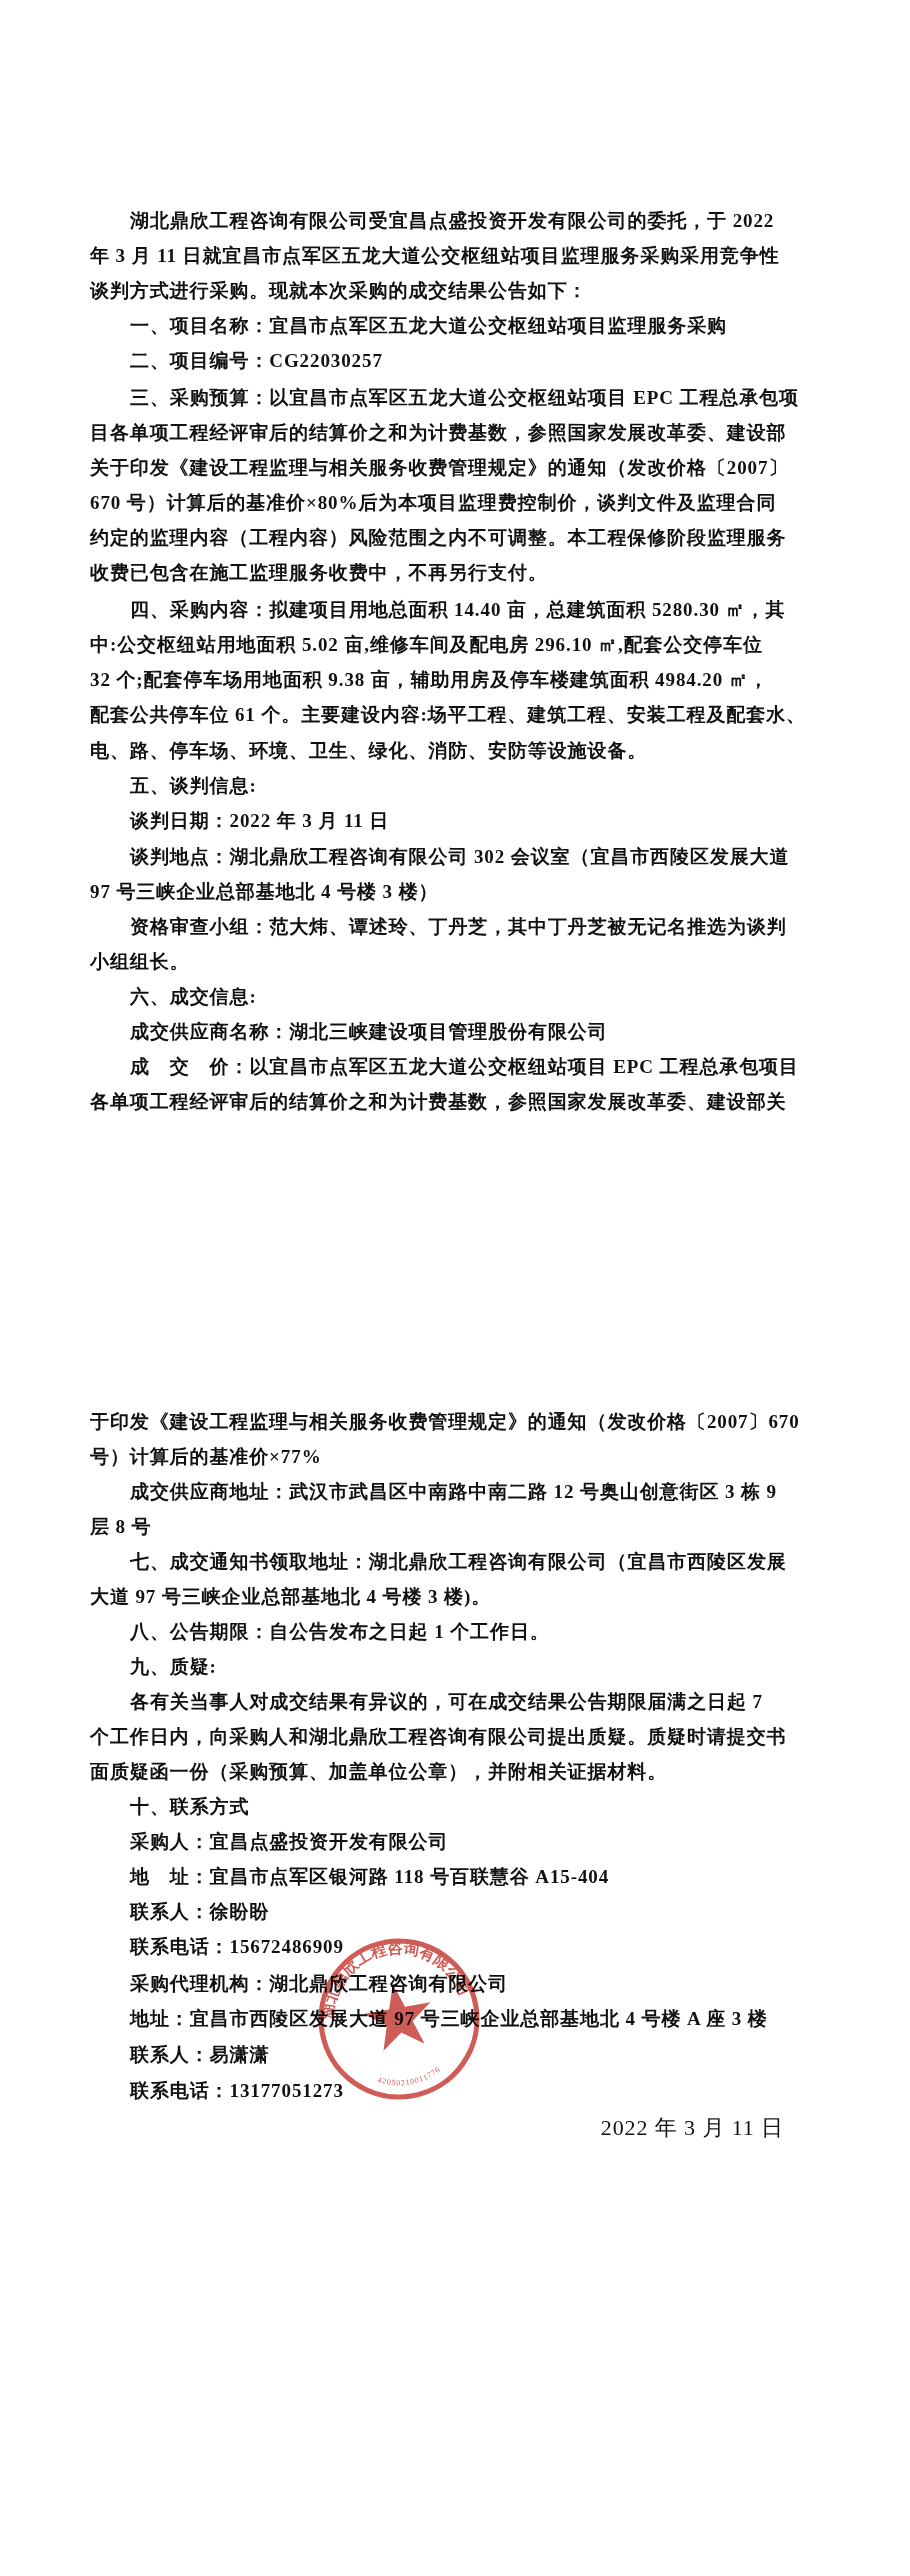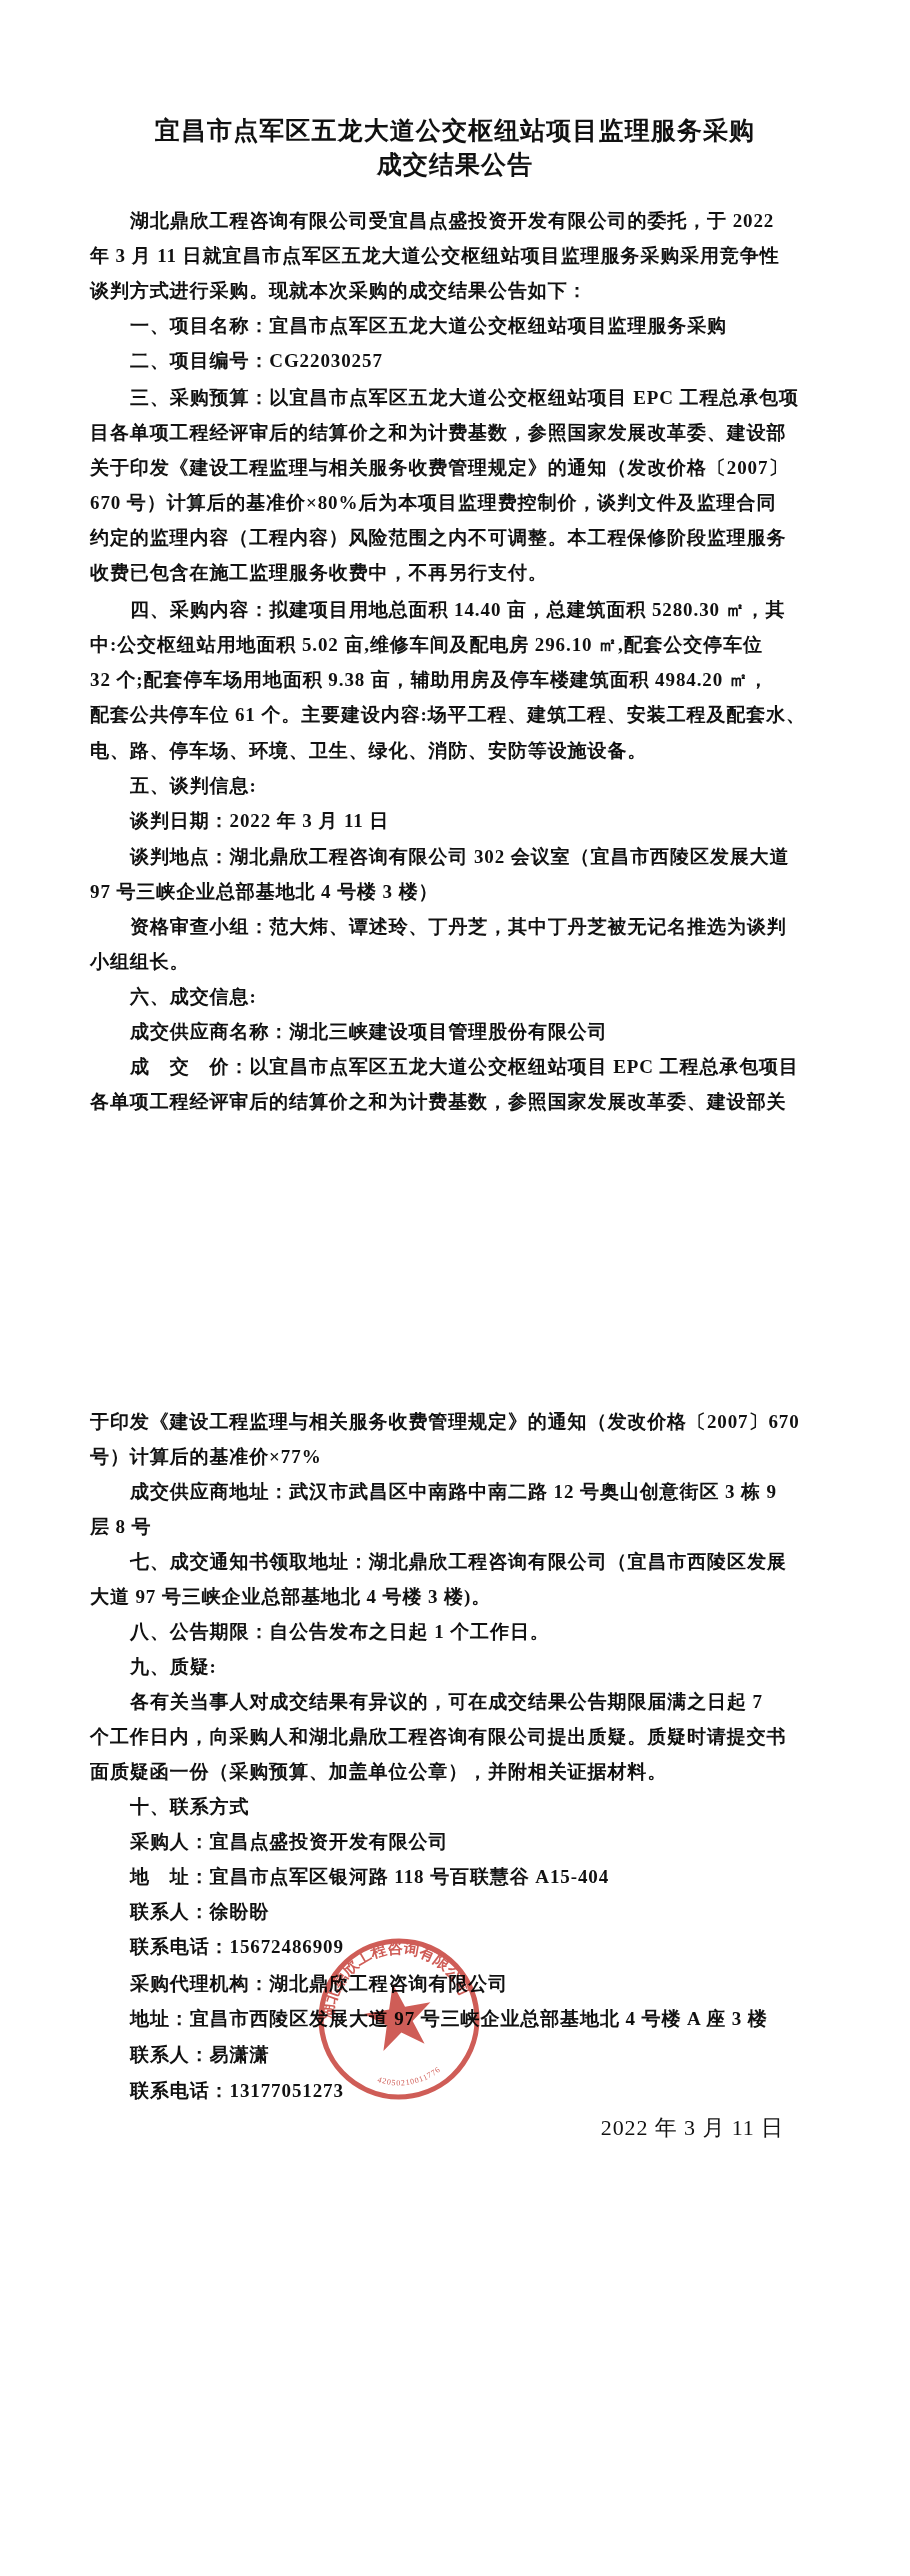--- a/index.html
+++ b/index.html
@@ -50,23 +50,21 @@
     height: 172px;
     mix-blend-mode: multiply;
     opacity: 0.88;
   }
 </style>
 </head>
 <body>
 
 <div class="page">
 
-  <div class="title-line" style="top:118px">宜昌市点军区五龙大道公交枢纽站项目监理服务采购</div>
 
-  <div class="title-line" style="top:152px">成交结果公告</div>
 
   <div id="body-lines">
       <div class="line indent" style="top: 211px;">湖北鼎欣工程咨询有限公司受宜昌点盛投资开发有限公司的委托，于 2022</div>
       <div class="line" style="top: 246px;">年 3 月 11 日就宜昌市点军区五龙大道公交枢纽站项目监理服务采购采用竞争性</div>
       <div class="line" style="top: 281px;">谈判方式进行采购。现就本次采购的成交结果公告如下：</div>
       <div class="line indent" style="top: 316px;">一、项目名称：宜昌市点军区五龙大道公交枢纽站项目监理服务采购</div>
       <div class="line indent" style="top: 351px;">二、项目编号：CG22030257</div>
       <div class="line indent" style="top: 388px;">三、采购预算：以宜昌市点军区五龙大道公交枢纽站项目 EPC 工程总承包项</div>
       <div class="line" style="top: 423px;">目各单项工程经评审后的结算价之和为计费基数，参照国家发展改革委、建设部</div>
       <div class="line" style="top: 458px;">关于印发《建设工程监理与相关服务收费管理规定》的通知（发改价格〔2007〕</div>

